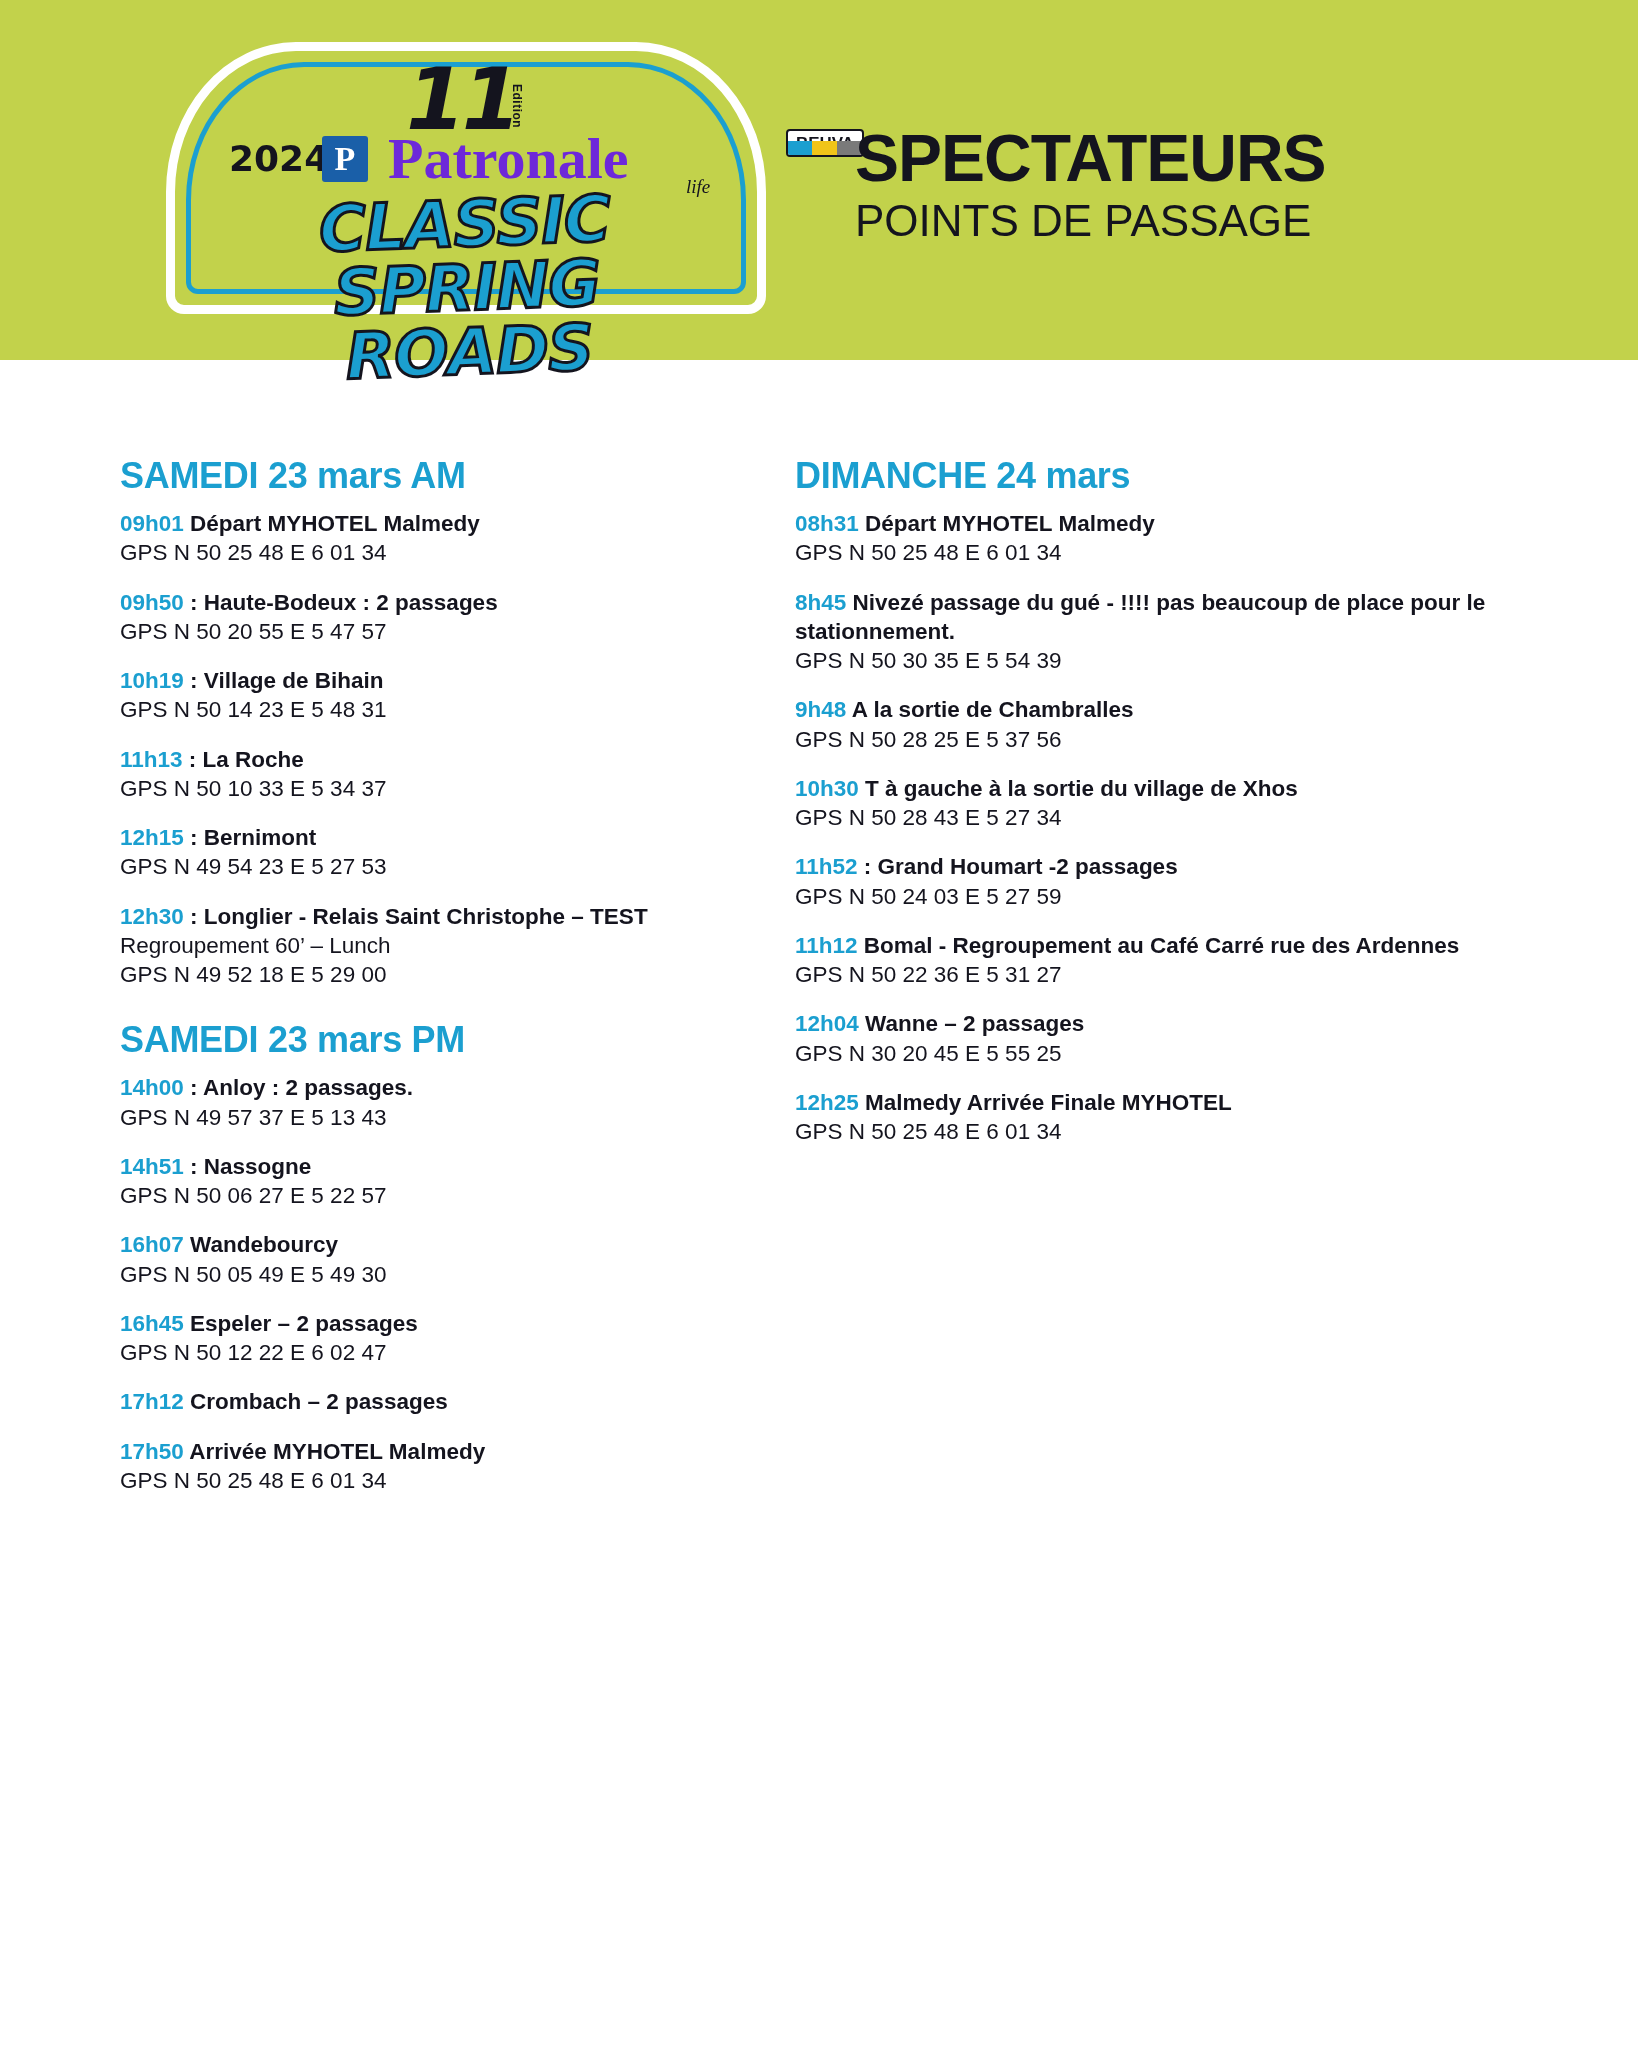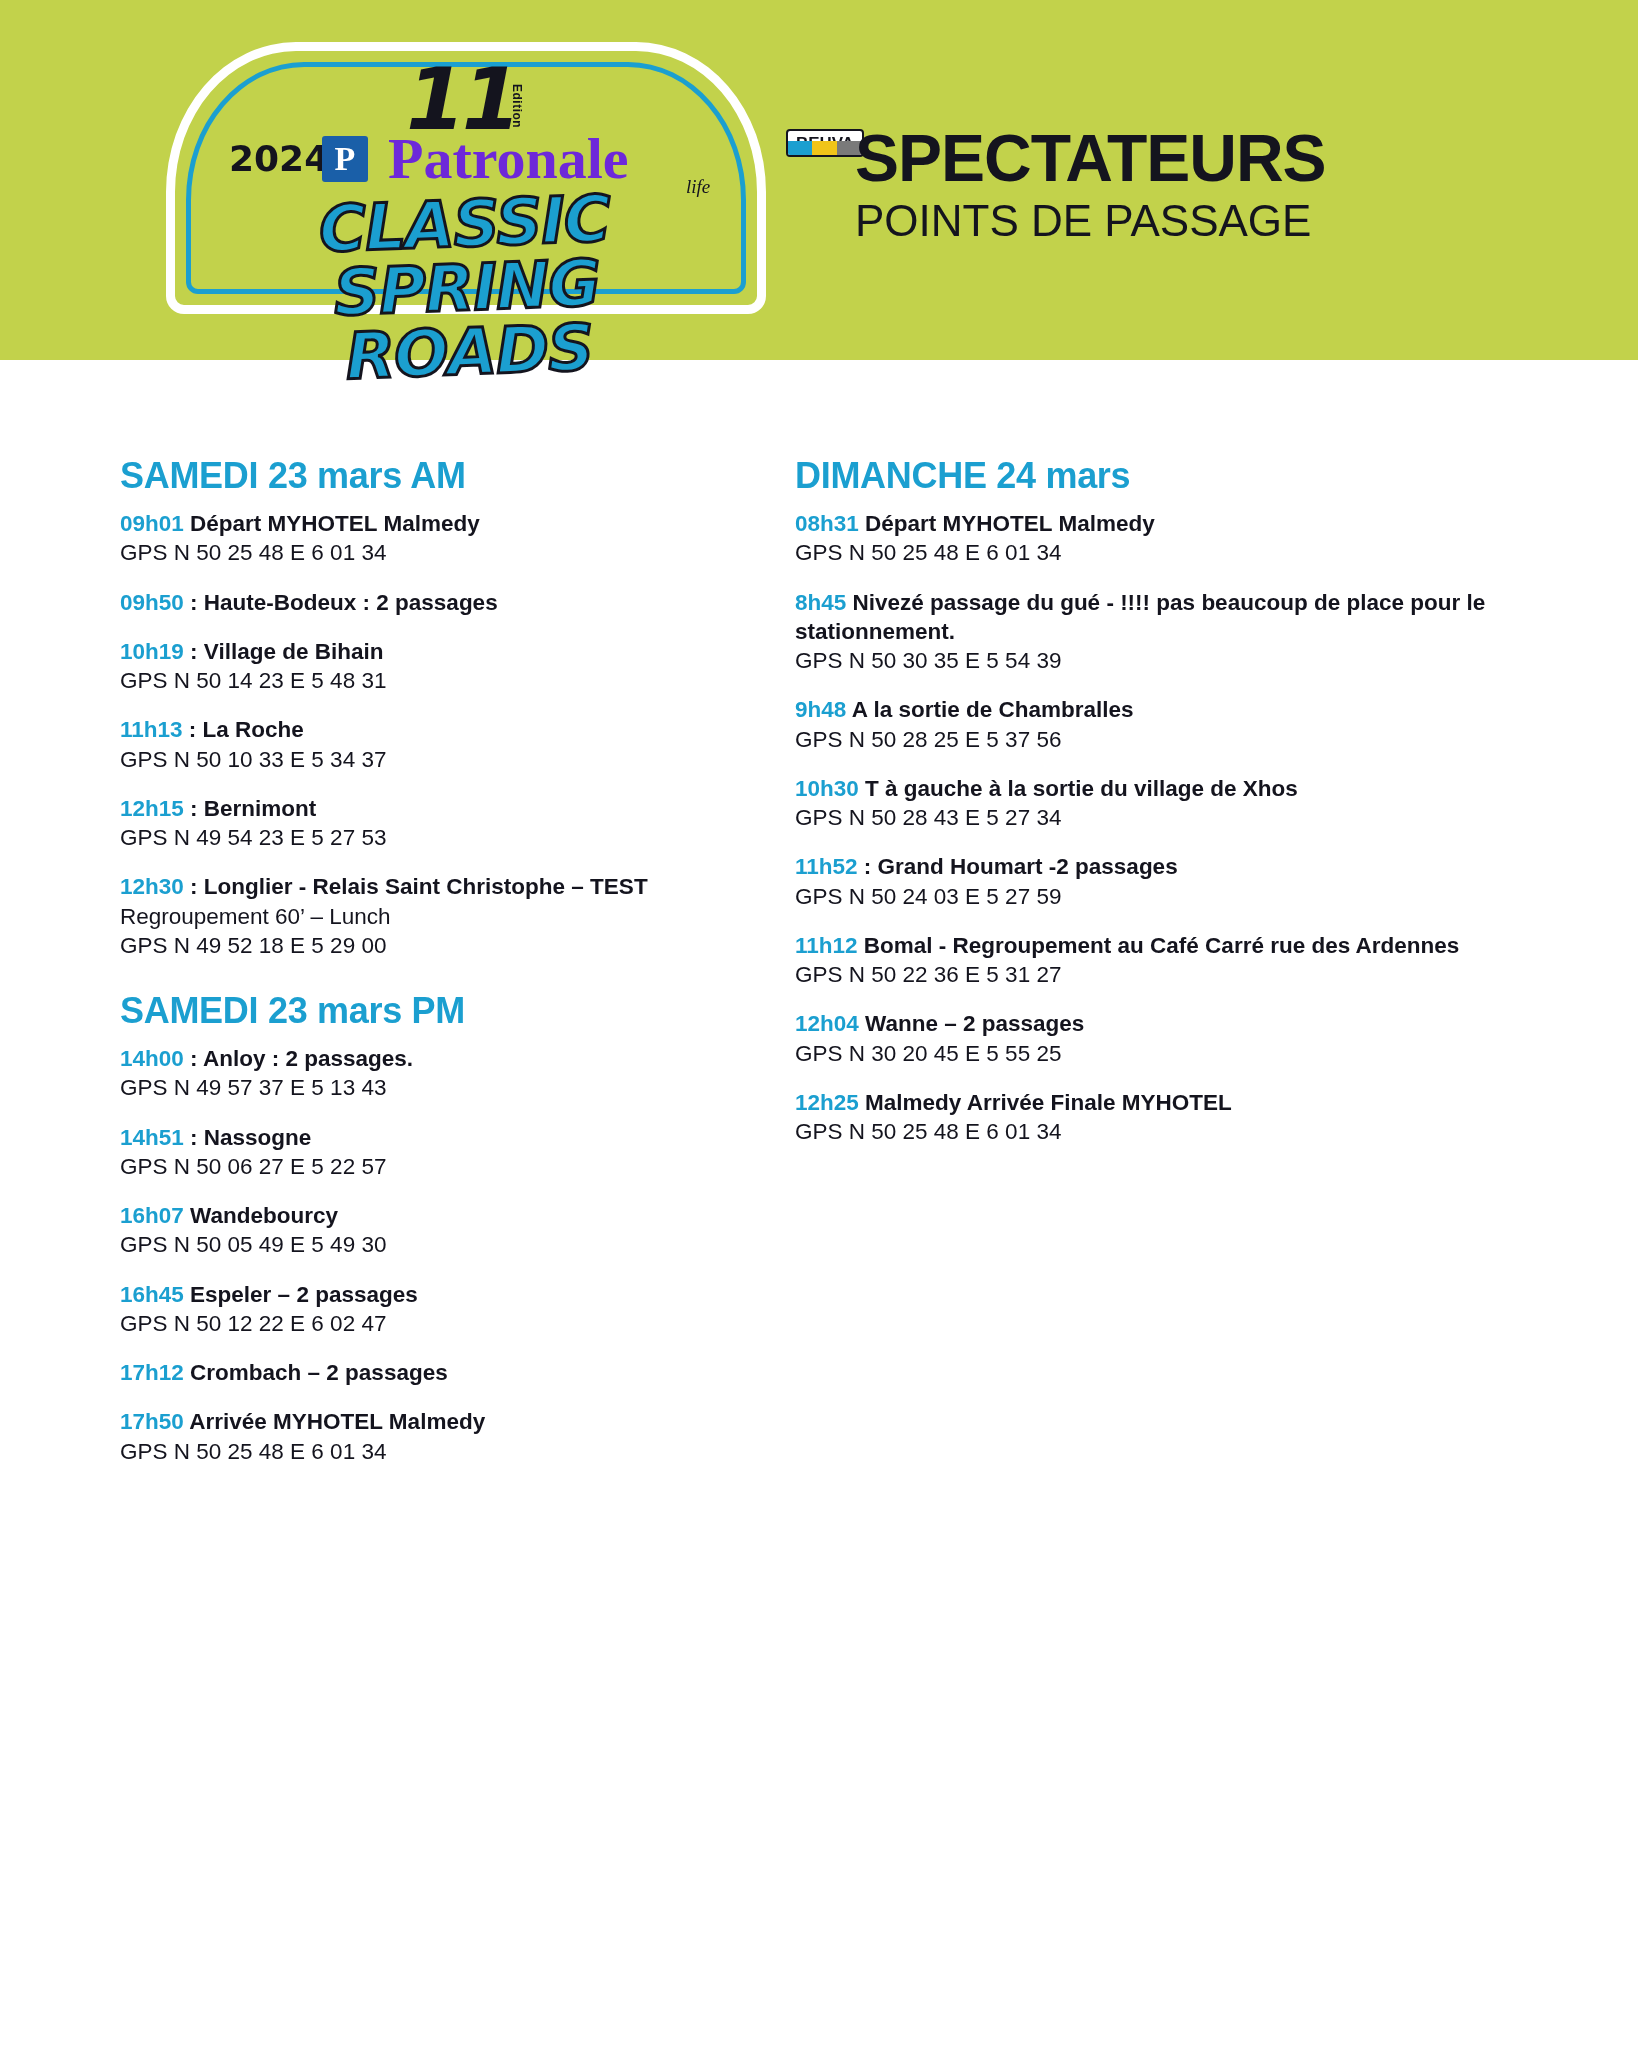--- a/index.html
+++ b/index.html
@@ -281,20 +281,21 @@
   <div class="columns">
     <div class="col col-left">
         <div class="section">
           <div class="section-title">SAMEDI 23 mars AM</div>
           <div class="entry">
             <div class="entry-line"><span class="entry-time">09h01</span><span> Départ MYHOTEL Malmedy</span></div>
             <div class="entry-gps">GPS N 50 25 48 E 6 01 34</div>
           </div>
           <div class="entry">
             <div class="entry-line"><span class="entry-time">09h50</span><span> : Haute-Bodeux : 2 passages</span></div>
+            <div class="entry-gps">GPS N 50 20 55 E 5 47 57</div>
           </div>
           <div class="entry">
             <div class="entry-line"><span class="entry-time">10h19</span><span> : Village de Bihain</span></div>
             <div class="entry-gps">GPS N 50 14 23 E 5 48 31</div>
           </div>
           <div class="entry">
             <div class="entry-line"><span class="entry-time">11h13</span><span> : La Roche</span></div>
             <div class="entry-gps">GPS N 50 10 33 E 5 34 37</div>
           </div>
           <div class="entry">

